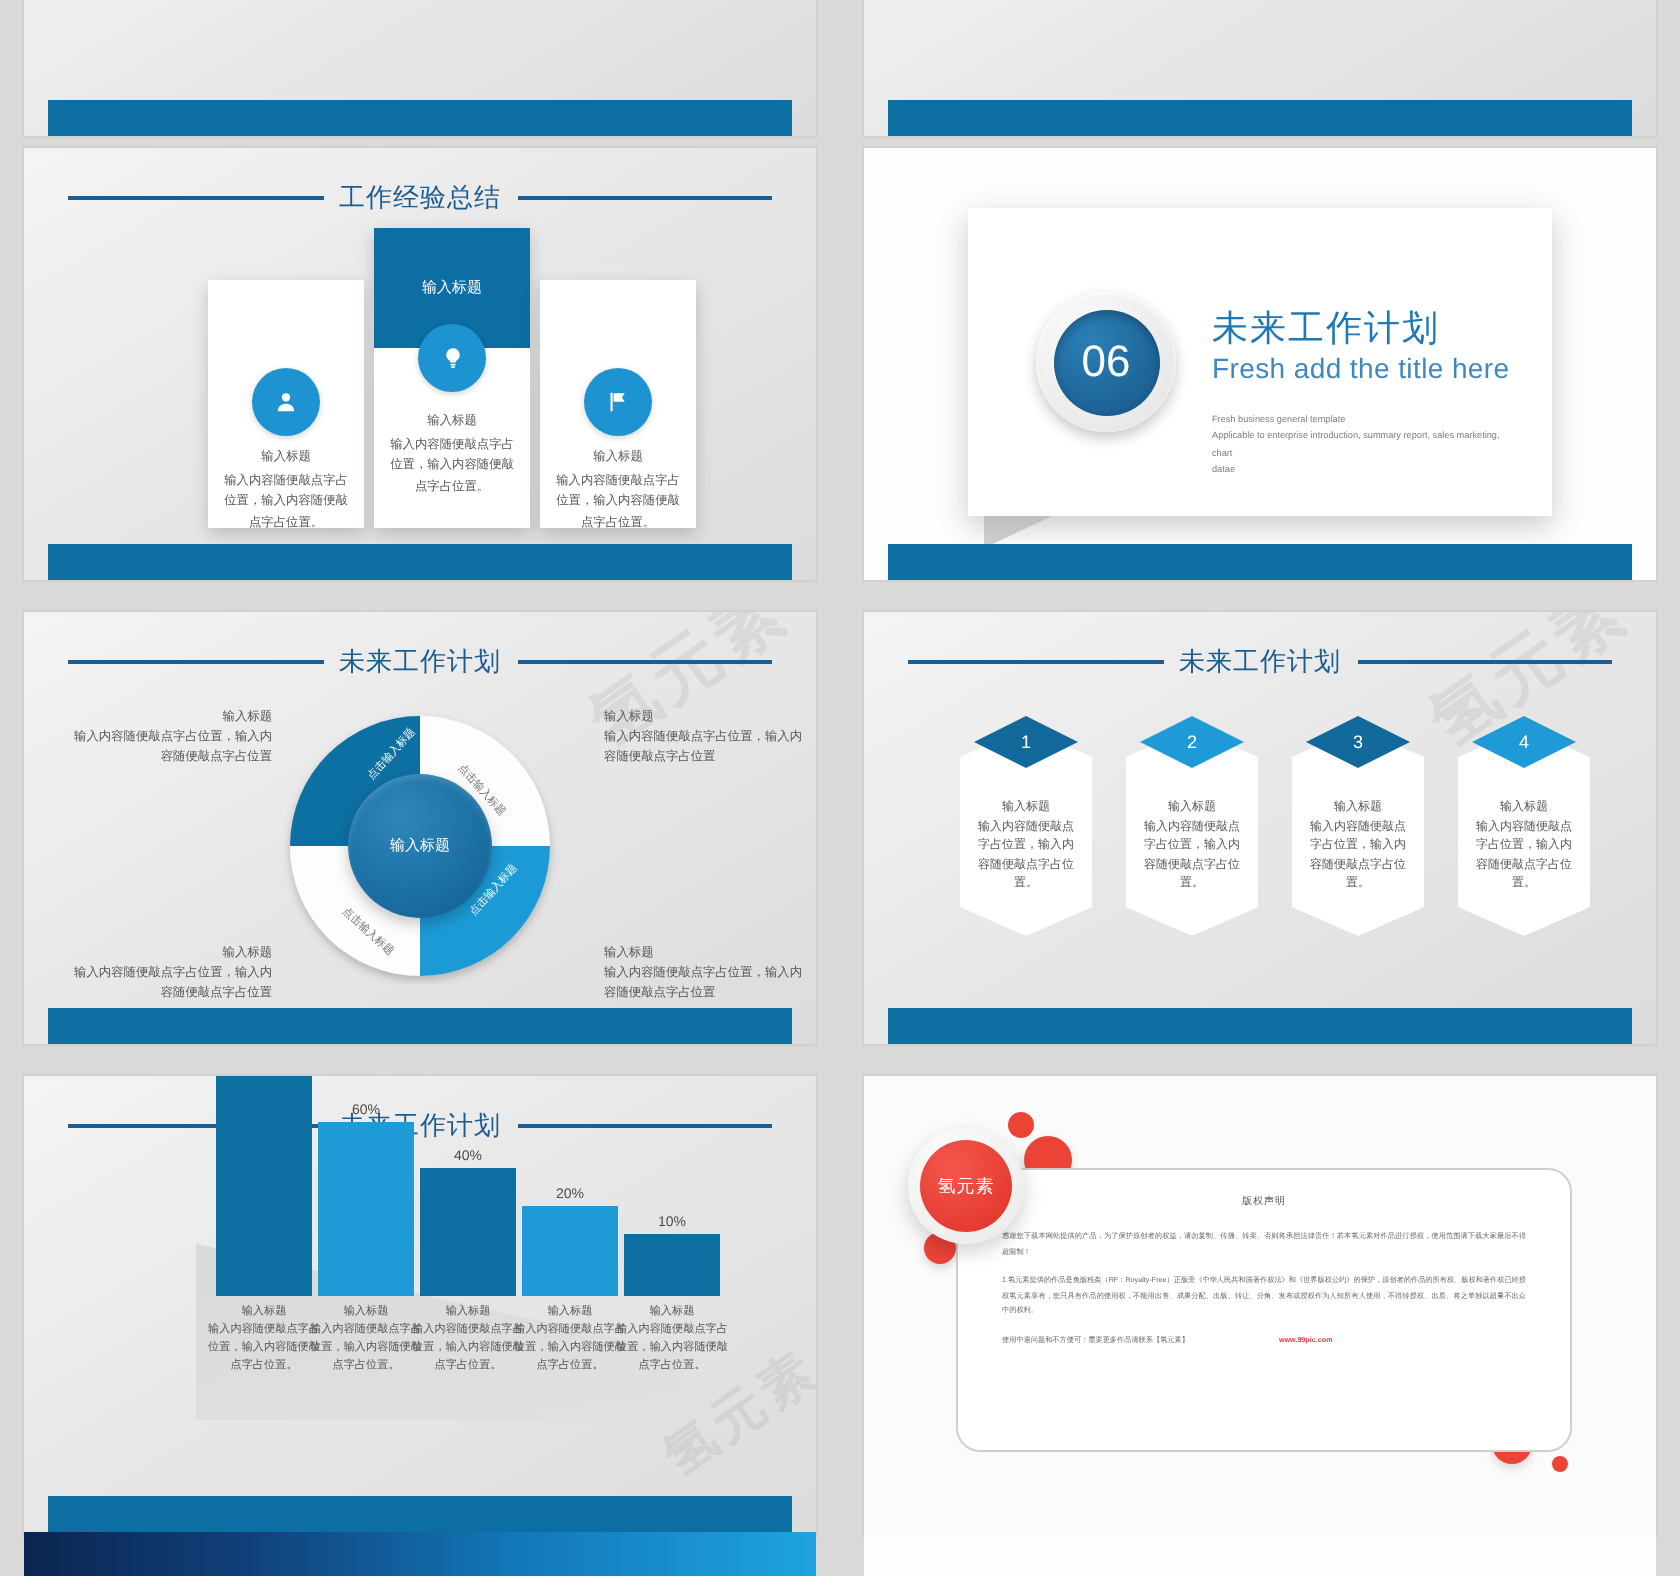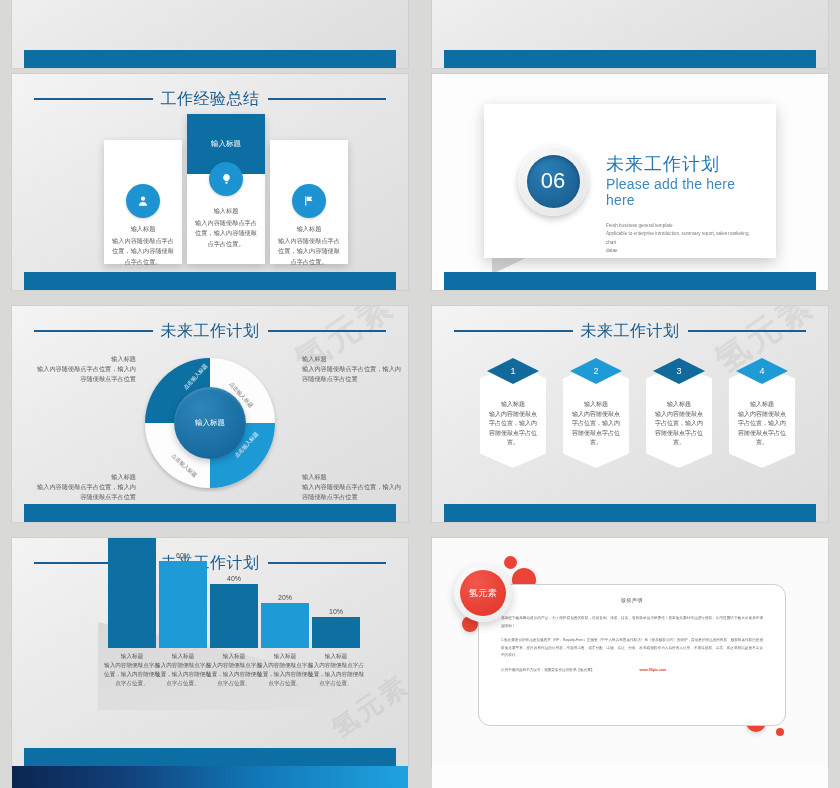--- a/index.html
+++ b/index.html
@@ -23,21 +23,21 @@
   .bottombar.tall{height:20px;}
 
   
   .head{
     position:absolute;left:0;right:0;top:16px;height:18px;
     display:flex;align-items:center;justify-content:center;gap:8px;
     padding:0 22px;box-sizing:border-box;
   }
   .head .rule{flex:1 1 auto;height:2px;background:#1c5d92;}
   .head .htxt{
-    flex:0 0 auto;font-size:16px;color:#1b5c8f;letter-spacing:.5px;
+    flex:0 0 auto;font-size:13px;color:#1b5c8f;letter-spacing:.5px;
     font-weight:400;white-space:nowrap;
   }
 
   
   .wm{
     position:absolute;font-size:34px;color:rgba(120,120,120,.13);
     transform:rotate(-35deg);font-weight:700;letter-spacing:3px;
     pointer-events:none;user-select:none;white-space:nowrap;
   }
   .wm.small{font-size:26px;}
@@ -271,21 +271,21 @@
     <div class="bottombar"></div>
   </div>
 
   <div class="slide white" id="slide2">
     <div class="tcard">
       <div class="ring">
         <div class="inner">06</div>
       </div>
       <div class="ttxt">
         <div class="cn">未来工作计划</div>
-        <div class="en">Please add the here here</div>
+        <div class="en">Fresh add the title here</div>
         <div class="sub">
           <div>Fresh business general template</div>
           <div>Applicable to enterprise introduction, summary report, sales marketing, chart</div>
           <div>datae</div>
         </div>
       </div>
     </div>
     <div class="bottombar"></div>
   </div>
 

